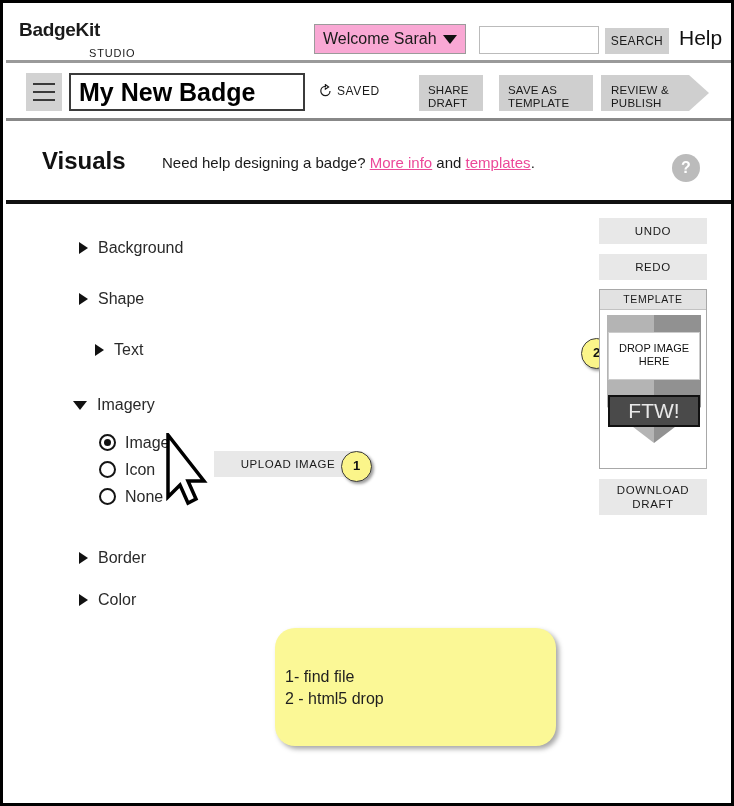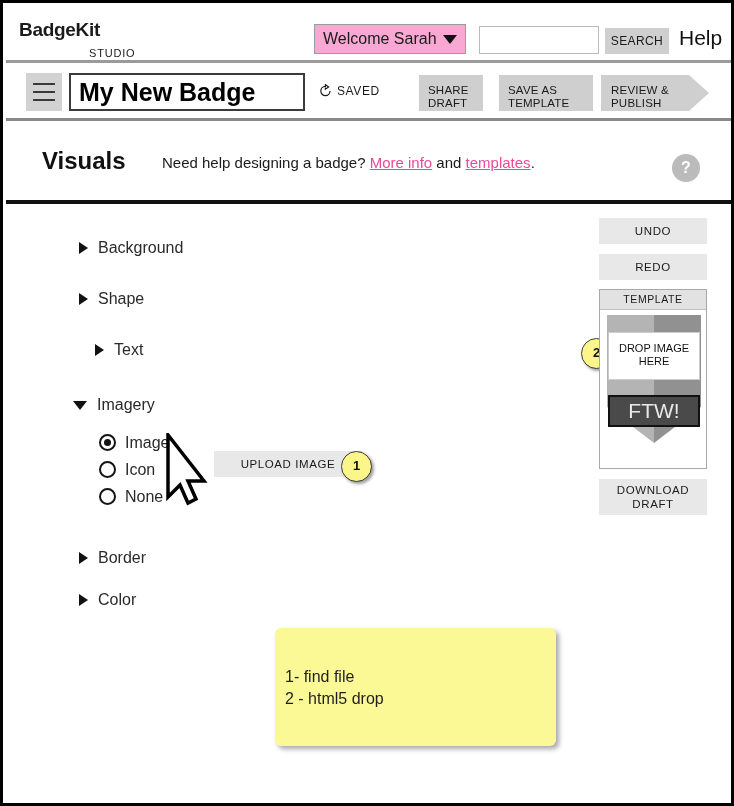--- a/index.html
+++ b/index.html
@@ -436,21 +436,21 @@
     line-height: 28px;
   }
 
   
   #sticky {
     position: absolute;
     left: 272px; top: 625px;
     width: 281px;
     height: 118px;
     background: #fbf896;
-    border-radius: 6px;
+    border-radius: 20px;
     box-shadow: 3px 3px 5px rgba(0,0,0,0.35);
     box-sizing: border-box;
     padding: 38px 0 0 10px;
     font-size: 16px;
     line-height: 22px;
     color: #1f1f1f;
   }
 </style>
 </head>
 <body>

